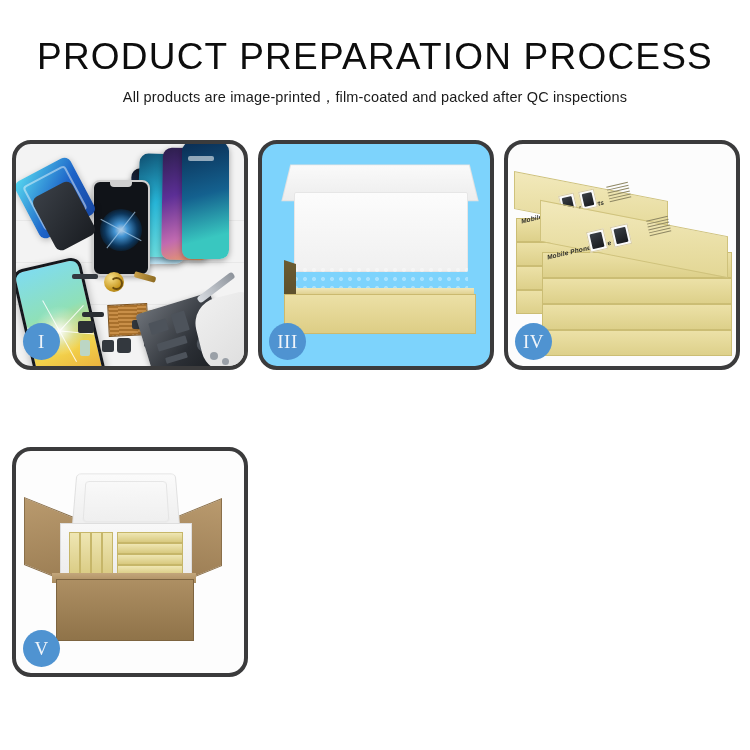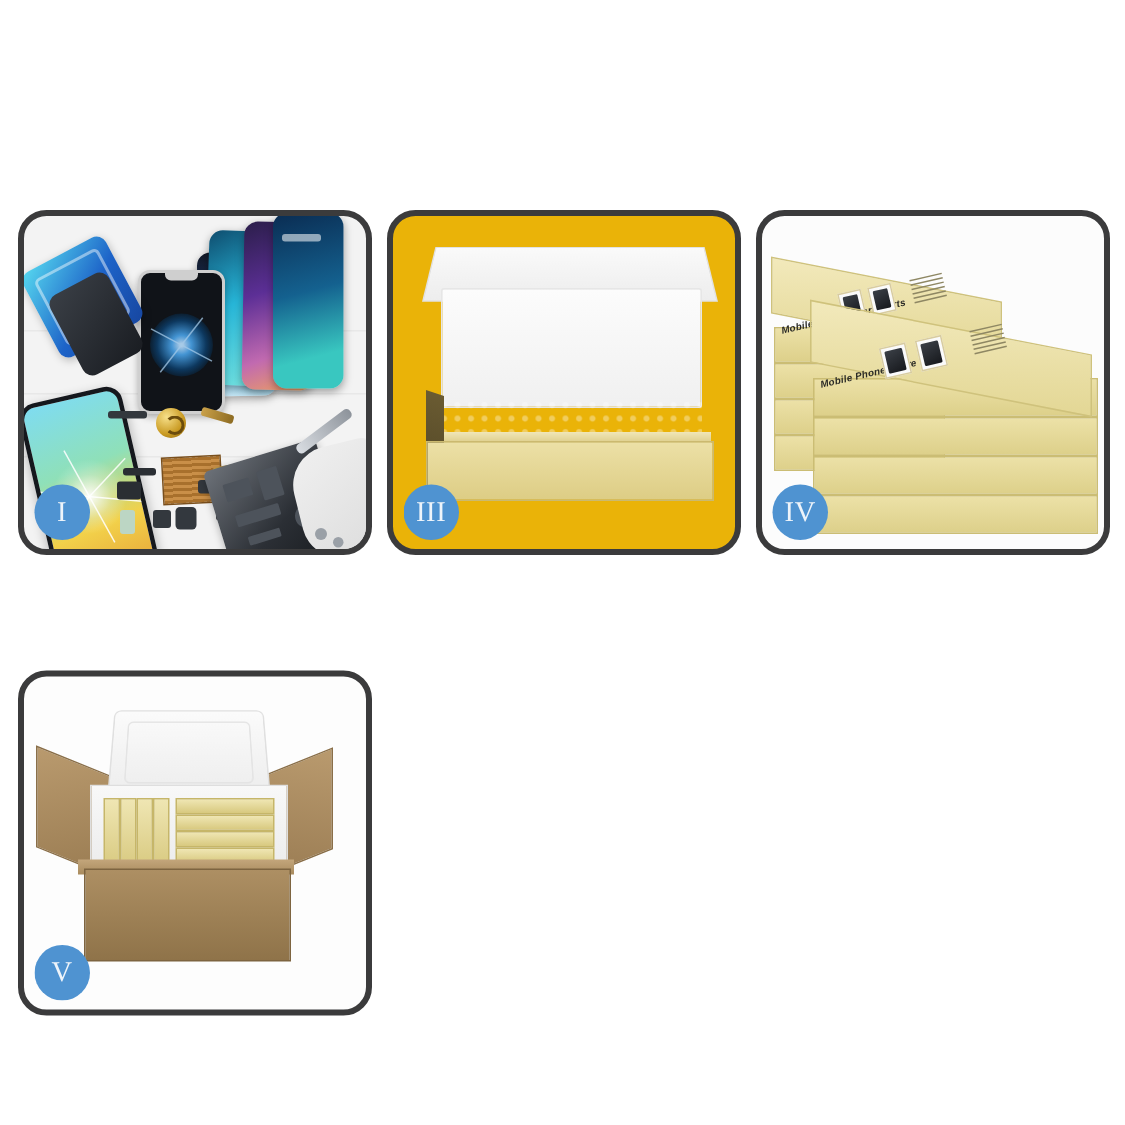--- a/index.html
+++ b/index.html
@@ -189,21 +189,21 @@
     position:absolute;left:50%;top:62px;transform:translateX(-50%);
     width:8px;height:10px;border-radius:3px;background:#b9bec3;
   }
   .tape{position:absolute;background:#caa25c;opacity:.95;border-radius:1px;}
   .bag-top{
     position:absolute;left:56px;top:0px;width:120px;height:16px;
     background:linear-gradient(180deg,#eceff1,#dfe3e6);
   }
 
   
-  .p3{background:#eab308;}
+  .p3{background:#7dd3fc;}
   .box3-lid{
     position:absolute;left:24px;top:16px;width:186px;height:42px;
     background:linear-gradient(180deg,#fafafa,#ededed);
     transform:perspective(260px) rotateX(34deg);
     border:1px solid #e2e2e2;
   }
   .box3-foam{
     position:absolute;left:32px;top:48px;width:172px;height:78px;
     background:linear-gradient(180deg,#fcfcfc,#f0f0f0);
     border:1px solid #e6e6e6;border-radius:2px;
@@ -317,20 +317,24 @@
   .c6-seam{
     position:absolute;background:#9d8055;opacity:.7;
   }
   .c6-tab{position:absolute;background:#9c7f54;opacity:.85;}
 </style>
 </head>
 <body>
 
 <div class="page">
 
+  <div class="header">
+    <div class="title">PRODUCT PREPARATION PROCESS</div>
+    <div class="subtitle">All products are image-printed，film-coated and packed after QC inspections</div>
+  </div>
 
   <div class="grid">
 
     <div class="panel p1">
       <div class="scene">
         <div class="hairline" style="top:76px"></div>
         <div class="hairline" style="top:118px"></div>
         <div class="hairline" style="top:160px"></div>
 
         <div class="phone-big ph-d"></div>

